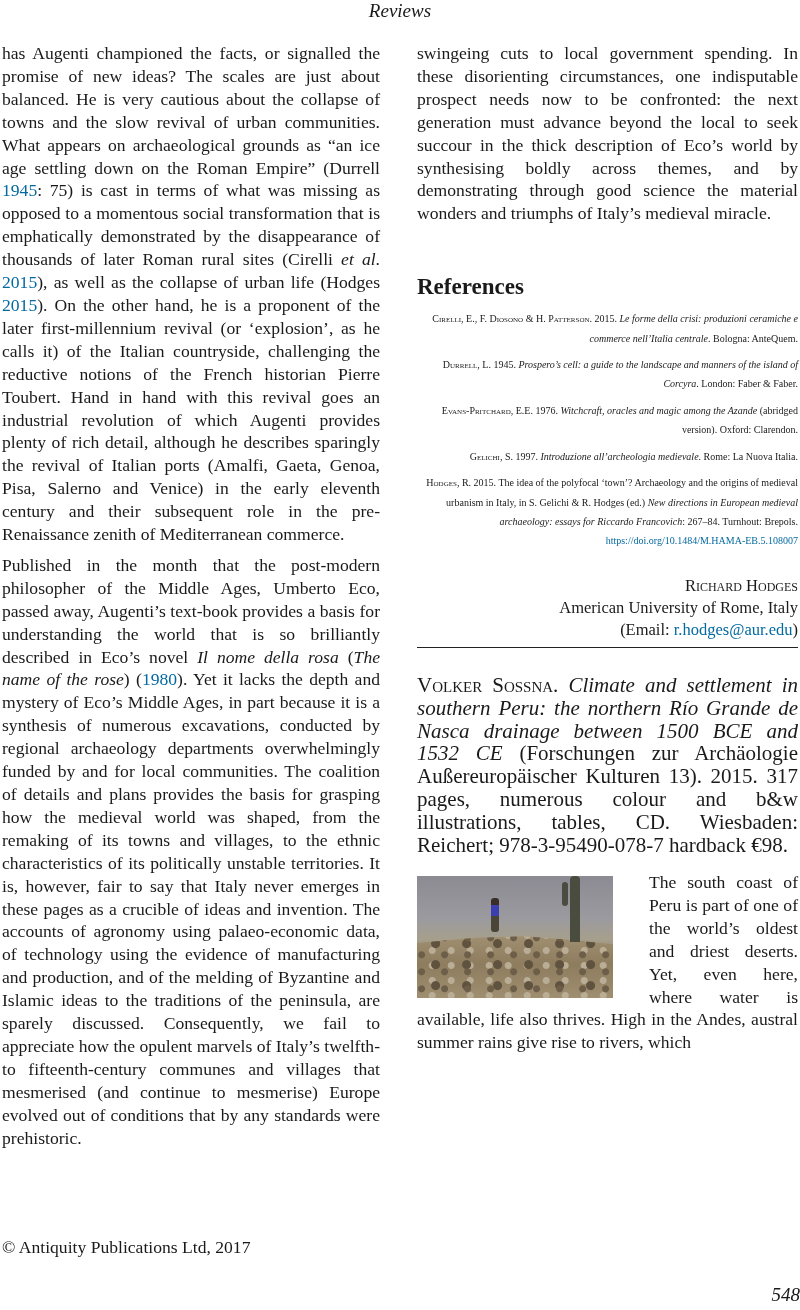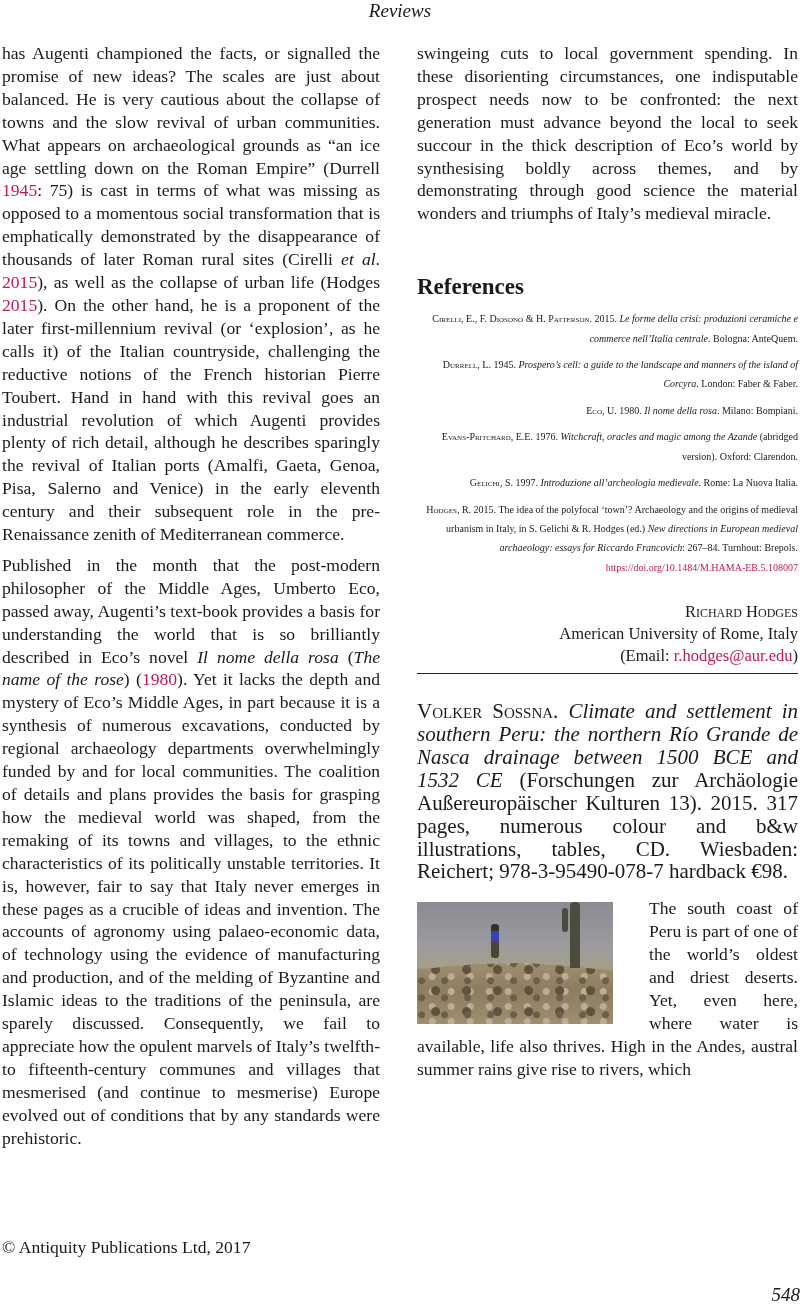--- a/index.html
+++ b/index.html
@@ -12,21 +12,21 @@
       position: absolute; top: 0; left: 0; width: 800px; text-align: center;
       font-style: italic; font-size: 19px; line-height: 22px;
     }
     .col {
       position: absolute; top: 42px; font-size: 17.6px; line-height: 22.9px;
     }
     .col-left { left: 2px; width: 378px; }
     .col-right { left: 417px; width: 381px; }
     .para { margin: 0 0 8px 0; text-align: justify; hyphens: manual; }
     .para:last-child { margin-bottom: 0; }
-    a, .link { color: #be185d; text-decoration: none; }
+    a, .link { color: #0369a1; text-decoration: none; }
     .sc { font-variant: small-caps; }
     .refs-heading {
       font-weight: bold; font-size: 23px; line-height: 28px;
       margin: 48px 0 8px 0;
     }
     .ref {
       font-size: 10px; line-height: 19.4px;
       padding-left: 28px; text-indent: -28px; margin: 0 0 7px 0; text-align: right;
     }
     .signature { text-align: right; margin-top: 24px; font-size: 16.5px; line-height: 22px; }
@@ -77,21 +77,20 @@
 </div>
 
 <div class="col col-right">
   <p class="para">swingeing cuts to local government spending. In these disorienting circumstances, one indisputable prospect needs now to be confronted: the next generation must advance beyond the local to seek succour in the thick description of Eco’s world by synthesising boldly across themes, and by demonstrating through good science the material wonders and triumphs of Italy’s medieval miracle.</p>
 
   <h2 class="refs-heading">References</h2>
 
   <div>
     <p class="ref"><span class="sc">Cirelli</span><span>, E., F. </span><span class="sc">Diosono</span><span> &amp; H. </span><span class="sc">Patterson</span><span>. 2015. </span><span style="font-style: italic;">Le forme della crisi: produzioni ceramiche e commerce nell’Italia centrale</span><span>. Bologna: AnteQuem.</span></p>
     <p class="ref"><span class="sc">Durrell</span><span>, L. 1945. </span><span style="font-style: italic;">Prospero’s cell: a guide to the landscape and manners of the island of Corcyra</span><span>. London: Faber &amp; Faber.</span></p>
-    <p class="ref"><span class="sc">Eco</span><span>, U. 1980. </span><span style="font-style: italic;">Il nome della rosa</span><span>. Milano: Bompiani.</span></p>
     <p class="ref"><span class="sc">Evans-Pritchard</span><span>, E.E. 1976. </span><span style="font-style: italic;">Witchcraft, oracles and magic among the Azande</span><span> (abridged version). Oxford: Clarendon.</span></p>
     <p class="ref"><span class="sc">Gelichi</span><span>, S. 1997. </span><span style="font-style: italic;">Introduzione all’archeologia medievale</span><span>. Rome: La Nuova Italia.</span></p>
     <p class="ref"><span class="sc">Hodges</span><span>, R. 2015. The idea of the polyfocal ‘town’? Archaeology and the origins of medieval urbanism in Italy, in S. Gelichi &amp; R. Hodges (ed.) </span><span style="font-style: italic;">New directions in European medieval archaeology: essays for Riccardo Francovich</span><span>: 267–84. Turnhout: Brepols. </span><a class="link">https://doi.org/10.1484/M.HAMA-EB.5.108007</a></p>
   </div>
 
   <div class="signature">
     <div class="sc">Richard Hodges</div>
     <div>American University of Rome, Italy</div>
     <div><span>(Email: </span><a class="link">r.hodges@aur.edu</a><span>)</span></div>
   </div>

